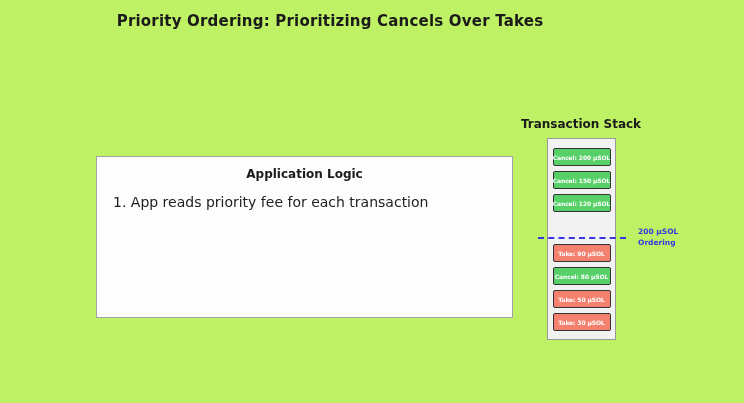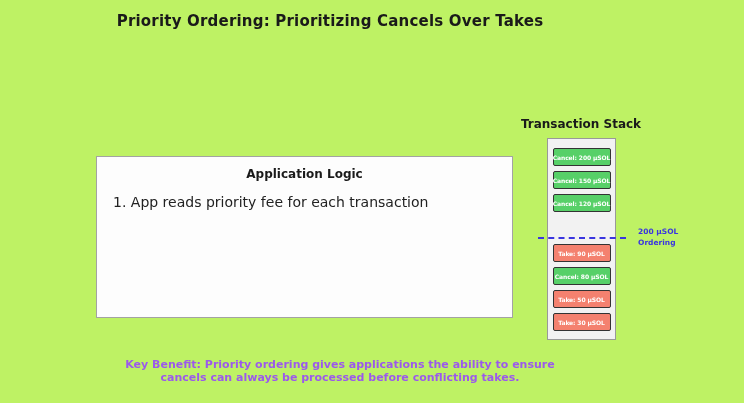--- a/index.html
+++ b/index.html
@@ -160,18 +160,14 @@
       <div class="tx-box tx-take">Take: 30 µSOL</div>
     </div>
 
   <div class="threshold-line"></div>
 
   <div class="threshold-label">
     <div>200 µSOL</div>
     <div>Ordering</div>
   </div>
 
-  <div class="benefit">
-    <div>Key Benefit: Priority ordering gives applications the ability to ensure</div>
-    <div>cancels can always be processed before conflicting takes.</div>
-  </div>
 
 </div>
 
 </body></html>

